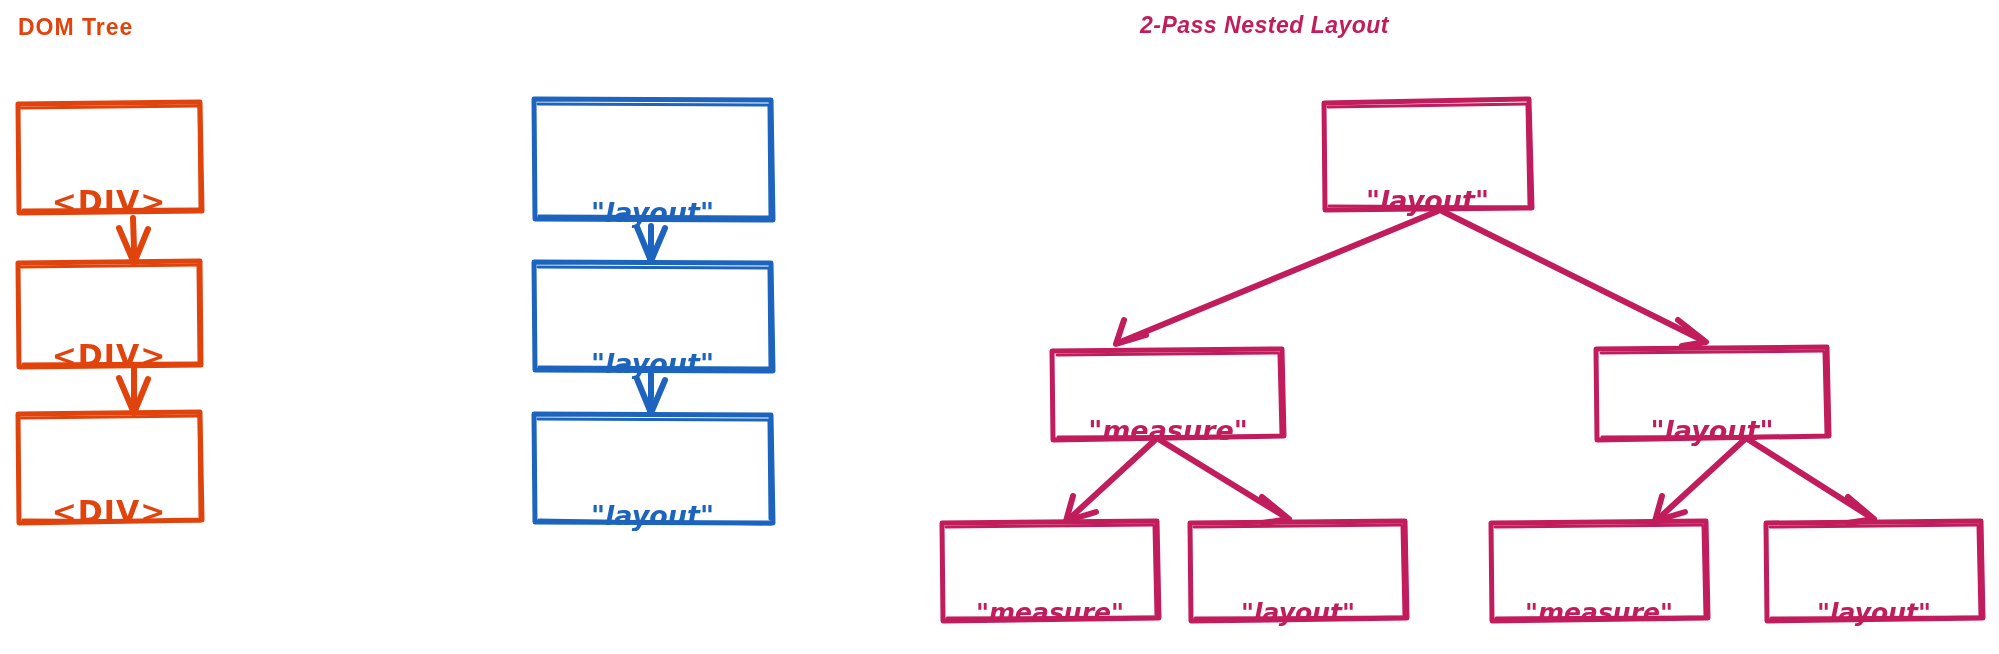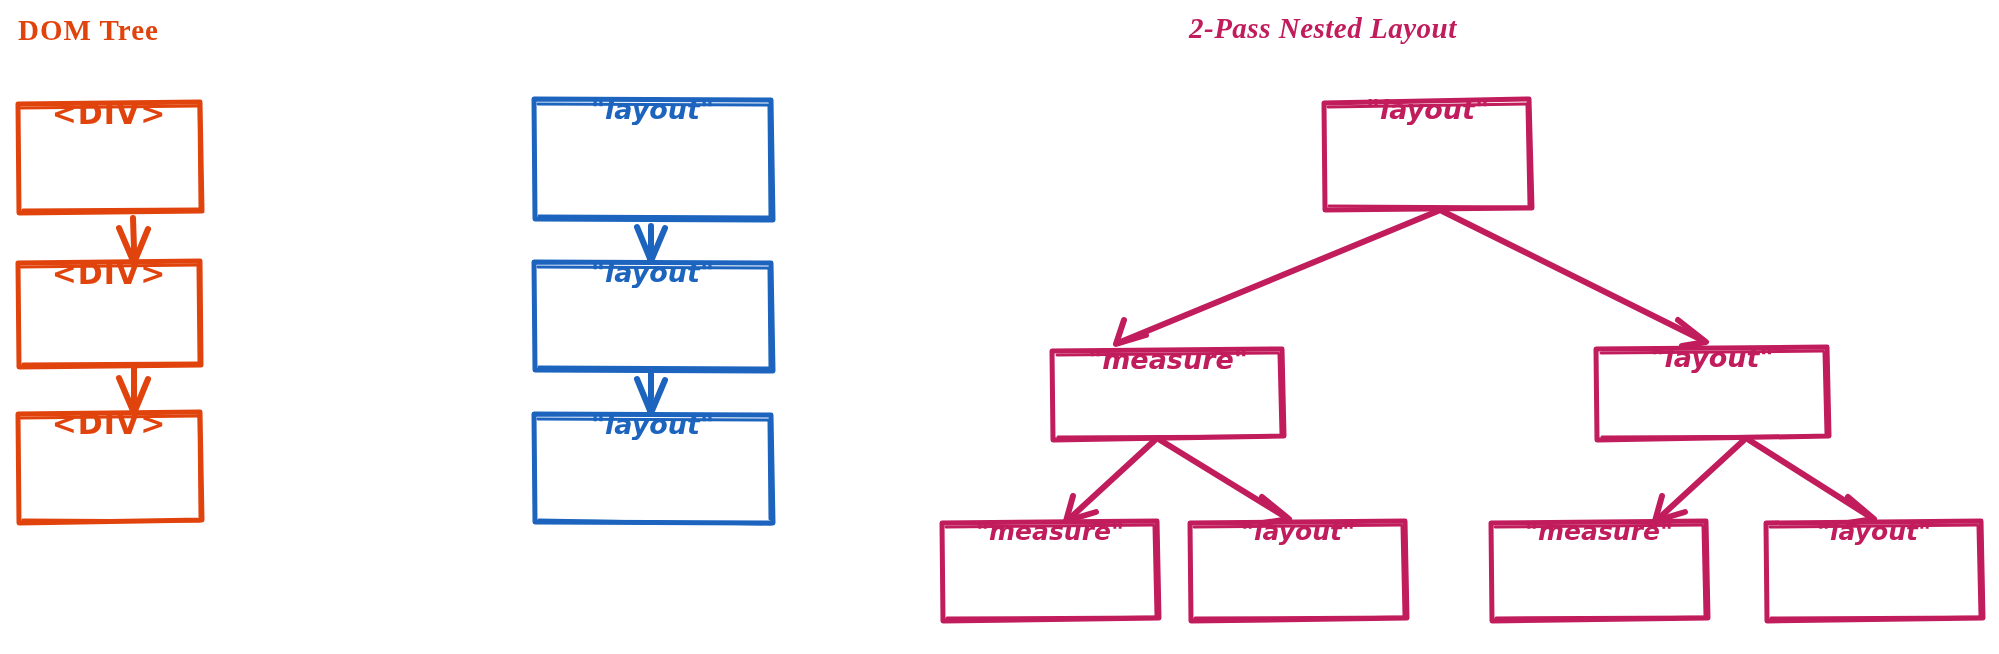--- a/index.html
+++ b/index.html
@@ -13,37 +13,37 @@
   #canvas {
     position: relative;
     width: 1999px;
     height: 654px;
     overflow: hidden;
     background: #ffffff;
   }
   .col-title {
     position: absolute;
     white-space: nowrap;
-    font-family: Liberation Serif, serif;
-    font-size: 29px;
+    font-family: Liberation Sans, sans-serif;
+    font-size: 23px;
     font-weight: 700;
     font-style: italic;
     letter-spacing: 0.5px;
     line-height: 1;
     user-select: none;
   }
   #title-dom   { left: 18px;   top: 16px; color: #E1430D; font-style: normal; letter-spacing: 1px;}
   #title-1pass { left: 403px;  top: 14px; color: #1C64BE; }
-  #title-2pass { left: 1189px; top: 14px; color: #C11C5C; }
+  #title-2pass { left: 1140px; top: 14px; color: #C11C5C; }
 
   .node {
     position: absolute;
     box-sizing: border-box;
     display: flex;
-    align-items: flex-start;
+    align-items: flex-end;
     justify-content: center;
     background: transparent;
   }
   .node .label {
     font-family: "DejaVu Sans", sans-serif;
     font-size: 27px;
     font-weight: 700;
     line-height: 1;
     white-space: nowrap;
     user-select: none;

